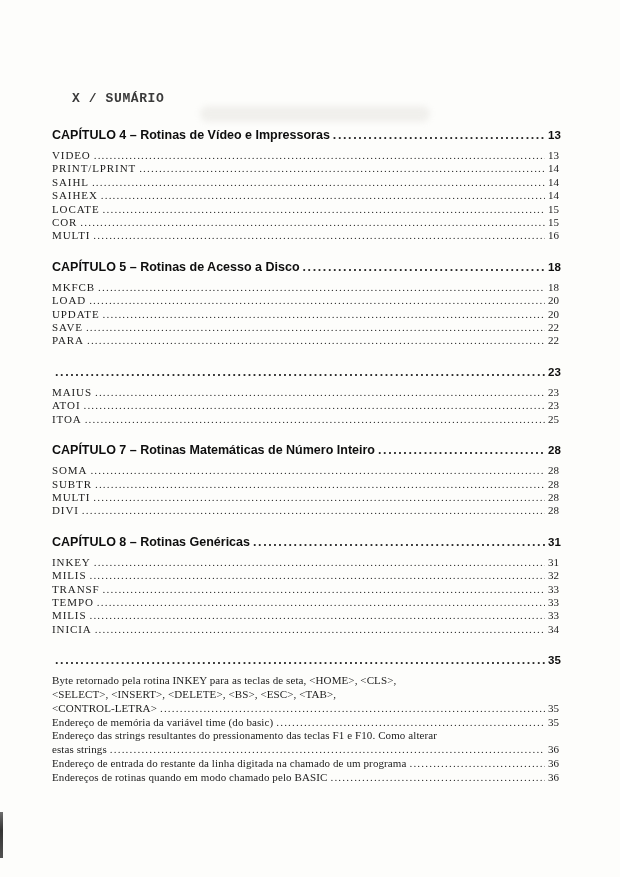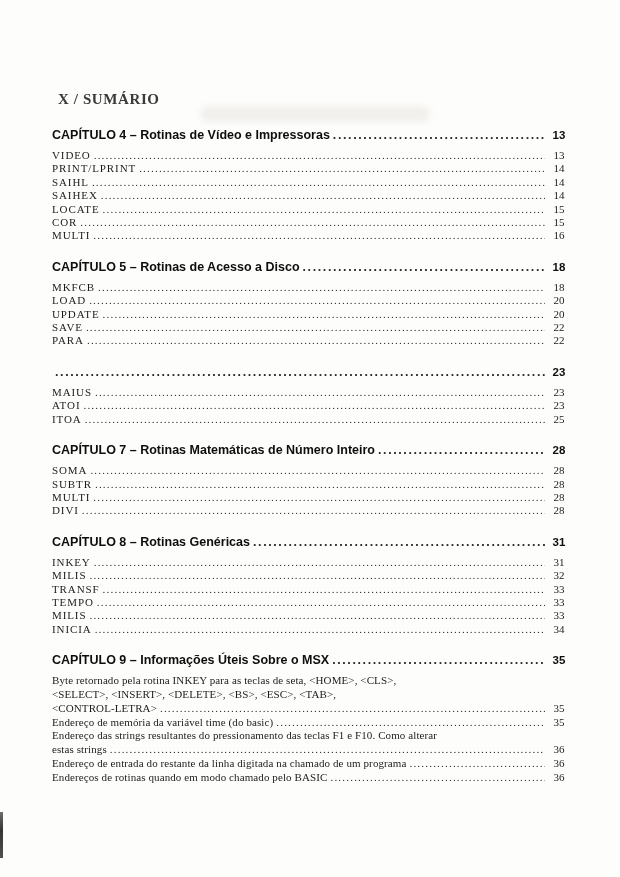--- a/index.html
+++ b/index.html
@@ -32,24 +32,24 @@
     position: absolute;
     left: 0;
     top: 812px;
     width: 3px;
     height: 46px;
     background: linear-gradient(180deg, #555 0%, #111 40%, #333 100%);
     opacity: 0.85;
   }
   #page-header {
     position: absolute;
-    left: 58px;
+    left: 72px;
     top: 91px;
-    font-family: Liberation Serif, serif;
-    font-size: 15px;
+    font-family: Liberation Mono, monospace;
+    font-size: 13px;
     font-weight: bold;
     letter-spacing: 0.6px;
     color: #3a3a3a;
   }
   #toc {
     position: absolute;
     left: 52px;
     top: 128px;
     width: 518px;
   }
@@ -106,21 +106,21 @@
     margin: 0 3px;
     min-width: 12px;
   }
   .leader::after {
     content: "..................................................................................................................................................................................";
     letter-spacing: 1.2px;
     color: #2a2a2a;
   }
   .pg {
     min-width: 22px;
-    text-align: center;
+    text-align: left;
     font-size: 11px;
     flex: none;
   }
 </style>
 </head>
 <body>
 
 <div id="page">
   <div id="ghost-smudge"></div>
   <div id="edge-mark"></div>
@@ -330,21 +330,20 @@
         <div class="entry">
           <div class="entry-row">
             <span class="label">INICIA</span>
             <span class="leader"></span>
             <span class="pg">34</span>
           </div>
         </div>
       </div>
       <div class="chapter desc">
         <div class="heading-row">
-          <span class="label">CAPÍTULO 9 –  Informações Úteis Sobre o MSX</span>
           <span class="leader"></span>
           <span class="pg">35</span>
         </div>
         <div class="entry">
           <div class="full-line">Byte retornado pela rotina INKEY para as teclas de seta, &lt;HOME&gt;, &lt;CLS&gt;,</div>
           <div class="full-line">&lt;SELECT&gt;, &lt;INSERT&gt;, &lt;DELETE&gt;, &lt;BS&gt;, &lt;ESC&gt;, &lt;TAB&gt;,</div>
           <div class="entry-row">
             <span class="label">&lt;CONTROL-LETRA&gt;</span>
             <span class="leader"></span>
             <span class="pg">35</span>

